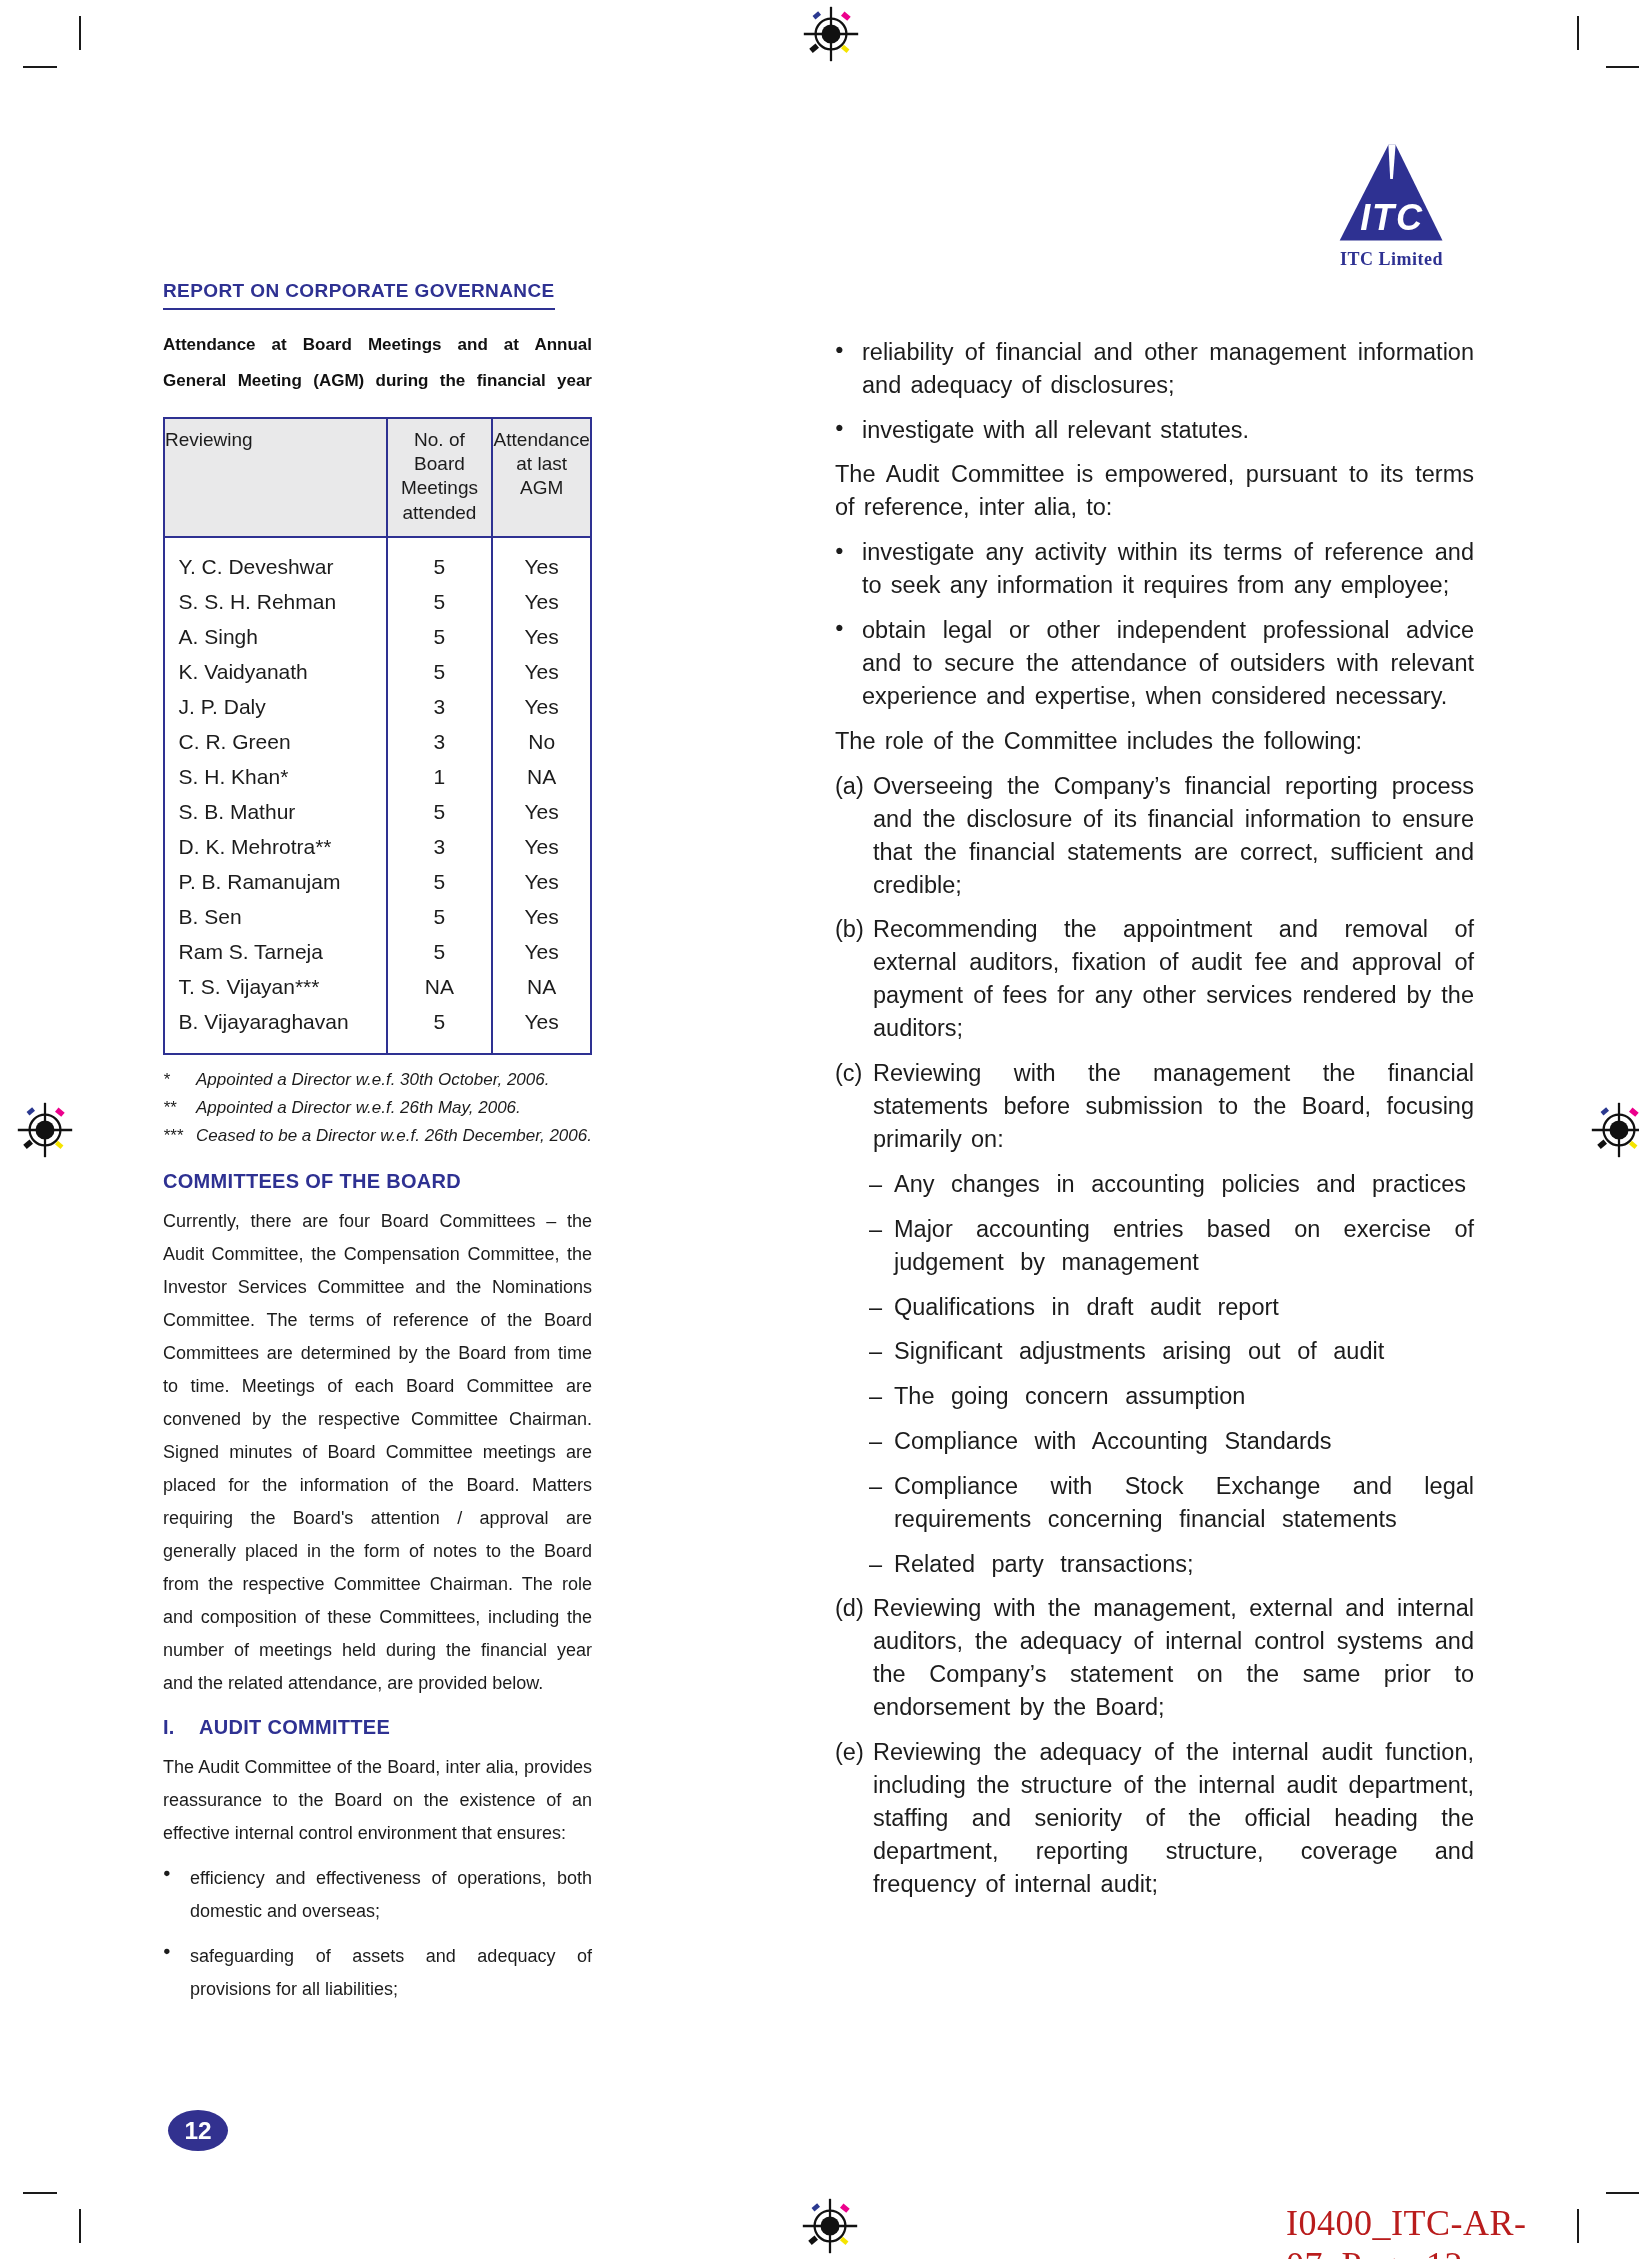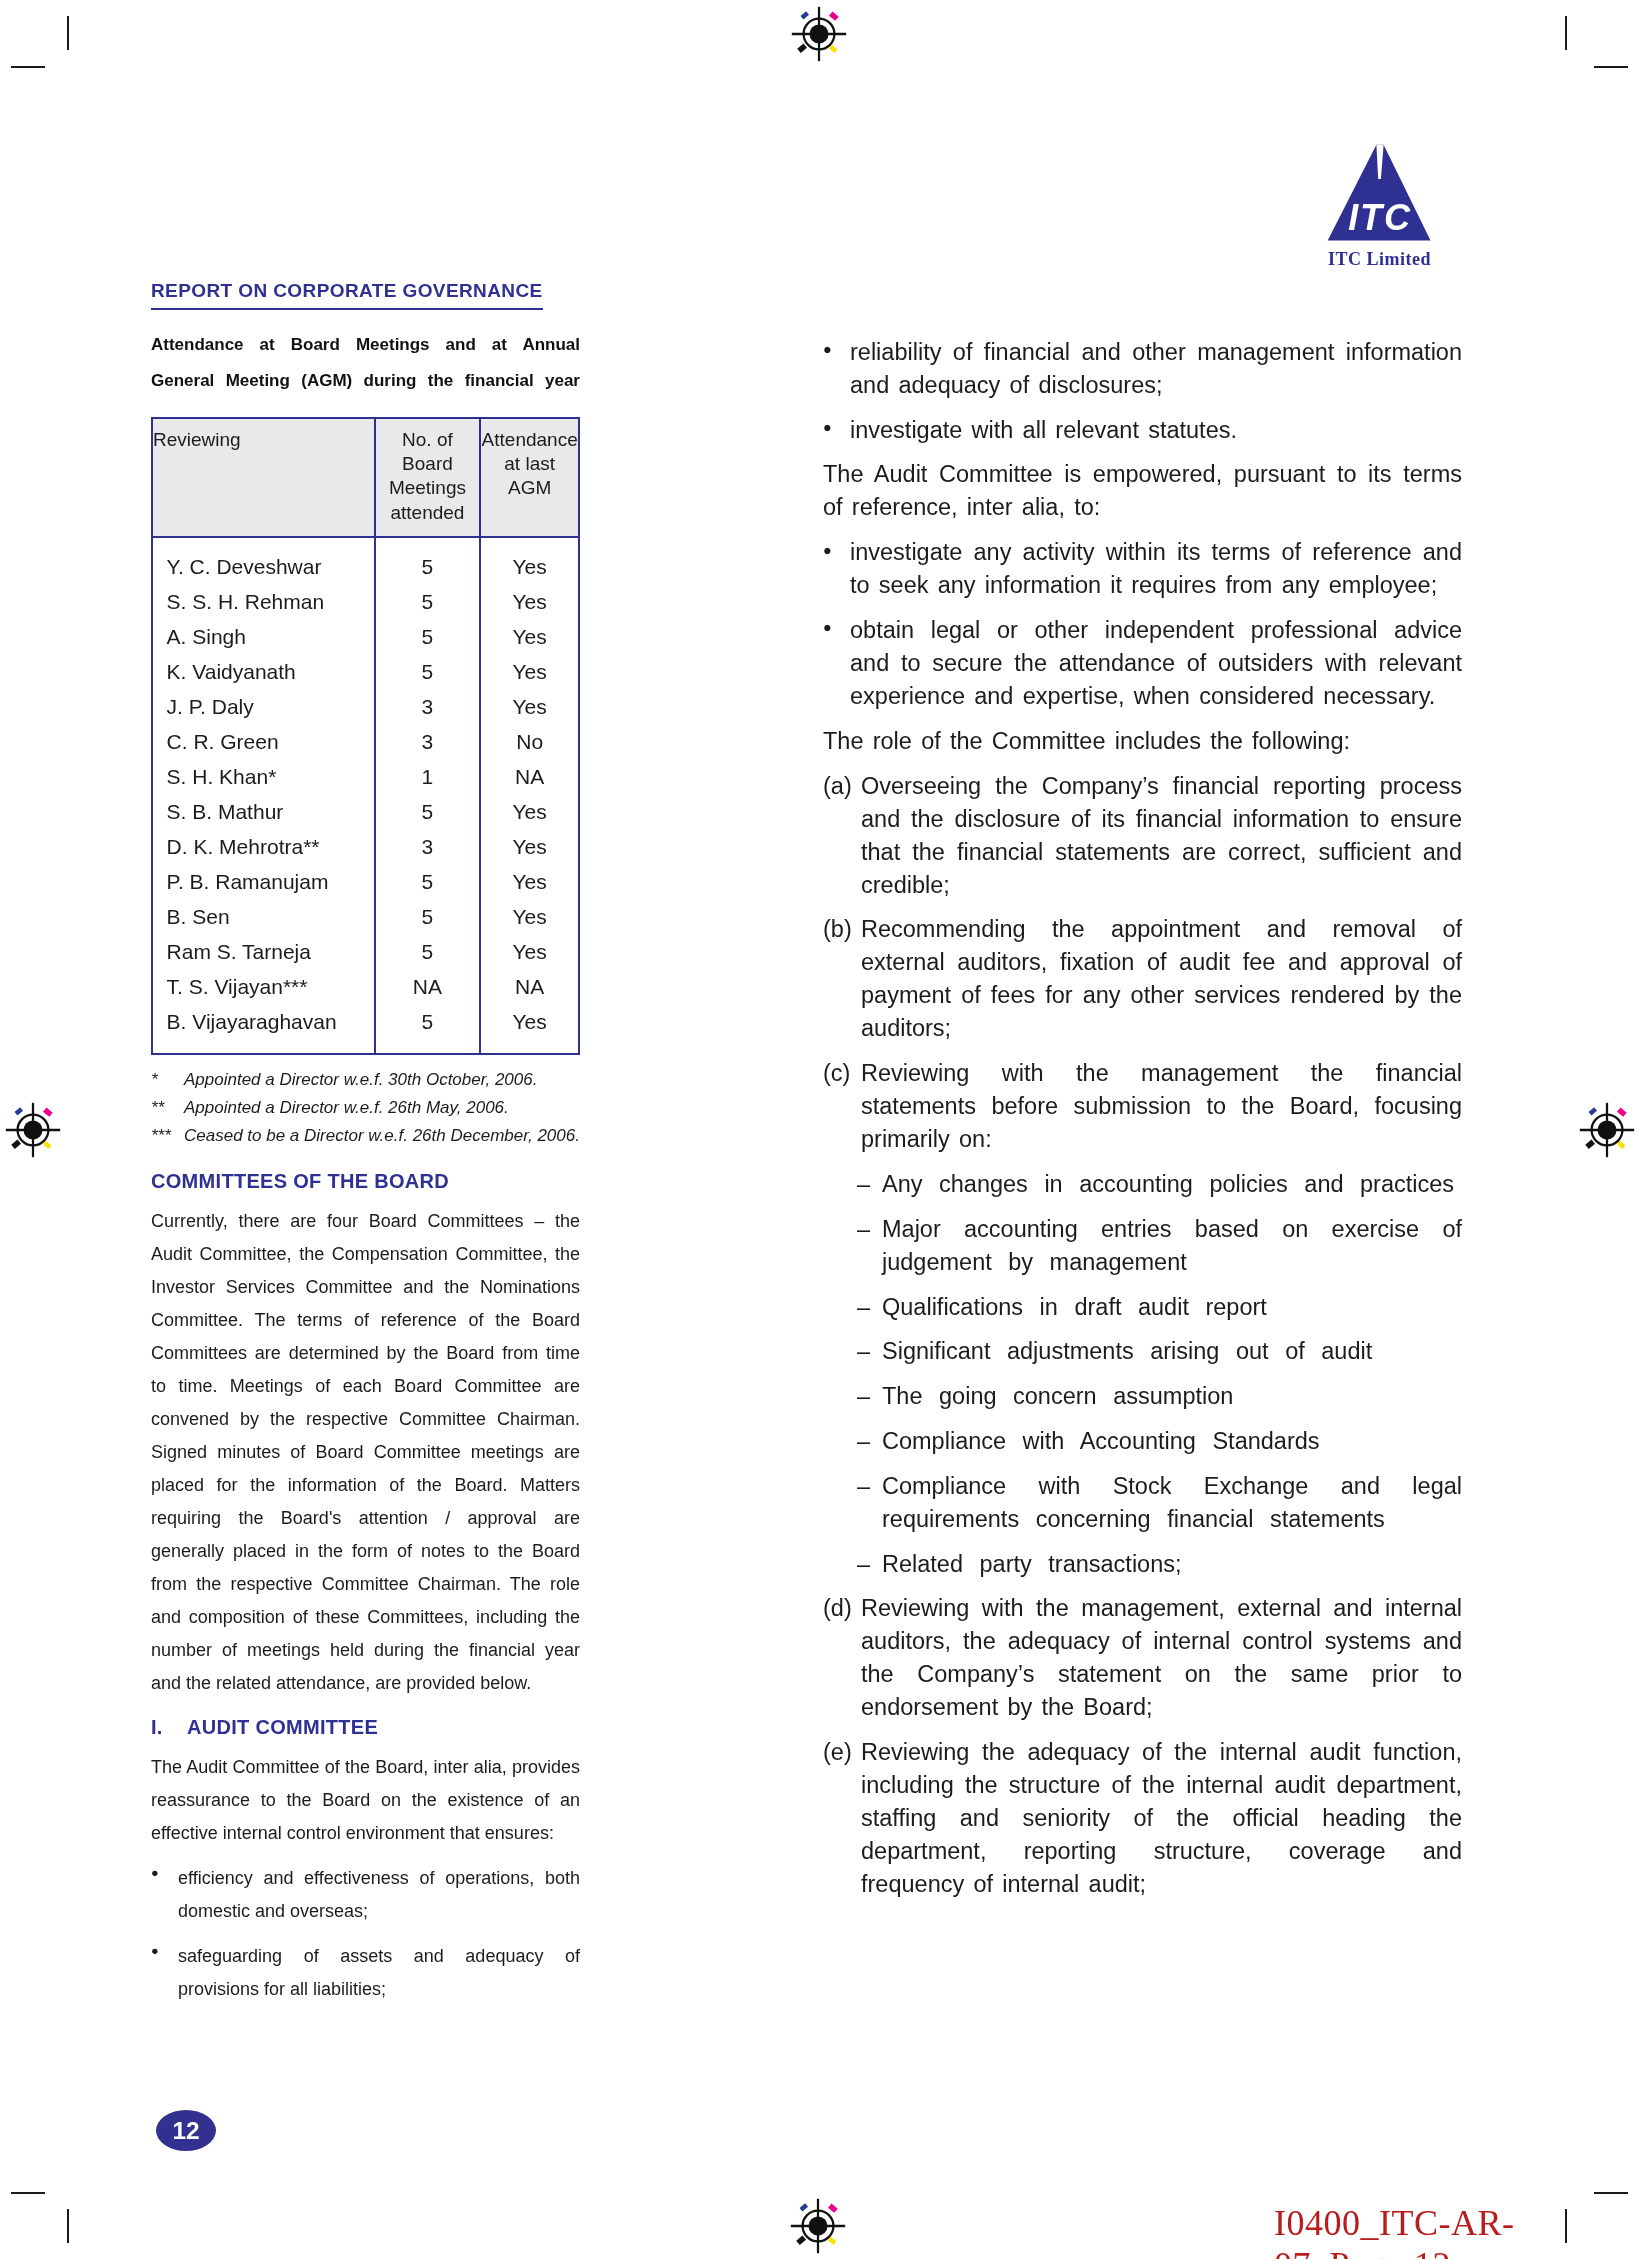--- a/index.html
+++ b/index.html
@@ -1,18 +1,18 @@
 <!DOCTYPE html>
 <html style="font-size:14.5px"><head>
 <meta charset="utf-8">
 <style>
   * { margin:0; padding:0; box-sizing:border-box; }
   html,body { width:1639px; height:2260px; }
   body { position:relative; background:#ffffff; font-family:"Liberation Sans",sans-serif; color:#1c1c1c; overflow:hidden; }
-  .sheet { position:absolute; inset:0; }
+  .sheet { position:absolute; inset:0;margin-left:12px; }
 
   
   .regmark { position:absolute; width:58px; height:58px; }
   .crop { position:absolute; background:#1a1a1a; }
   .crop.v { width:1.8px; height:34px; }
   .crop.h { width:34px; height:1.8px; }
 
   
   .logo { position:absolute; left:1316px; top:143px; width:127px; text-align:center; }
   .logo-caption { font-family:"Liberation Serif",serif; color:#2e3192; font-size:18px; margin-top:1.8px; letter-spacing:0.5px; font-weight:bold; }

